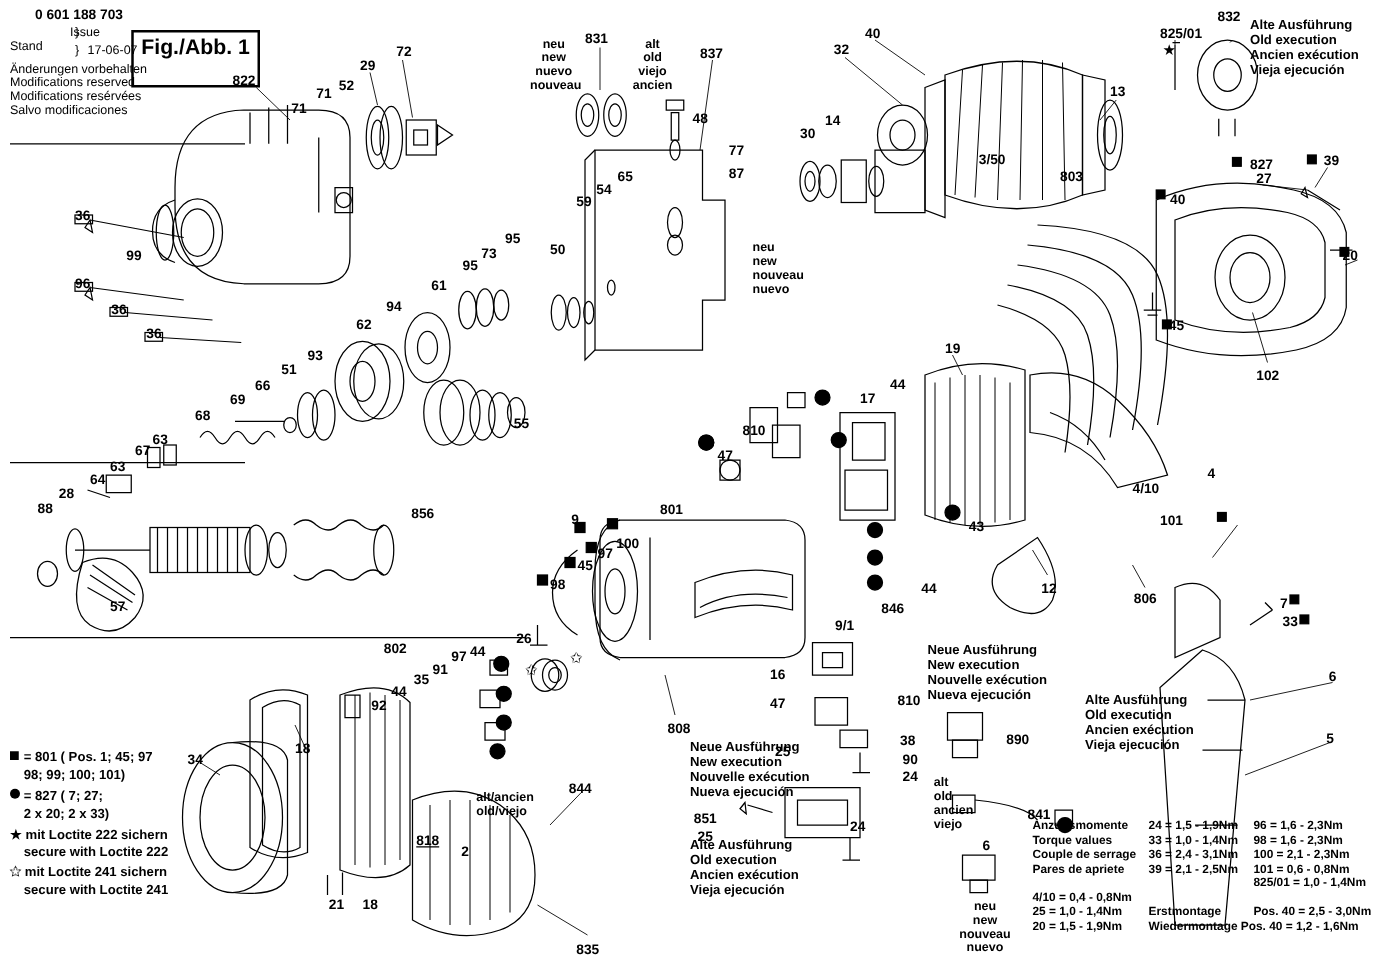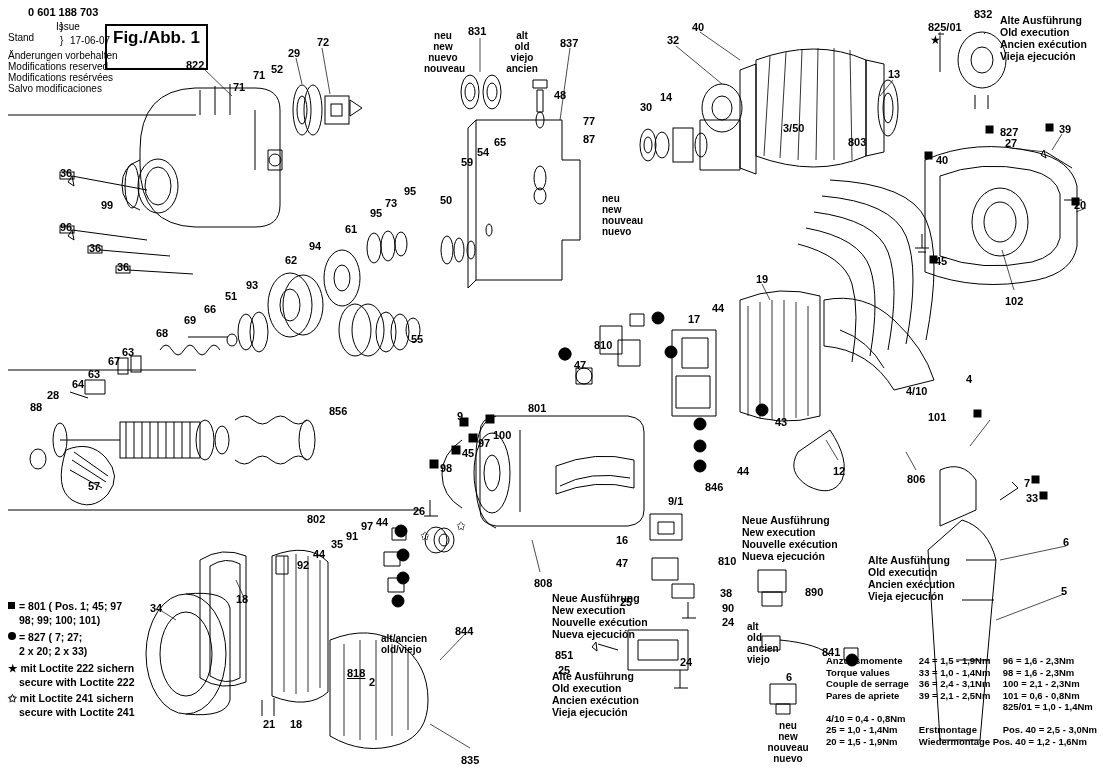--- a/index.html
+++ b/index.html
@@ -545,20 +545,20 @@
       <div class="lbl" style="left: 307px; top: 514px;">802</div>
       <div class="lbl" style="left: 361px; top: 521px;">97</div>
       <div class="lbl" style="left: 376px; top: 517px;">44</div>
       <div class="lbl" style="left: 346px; top: 531px;">91</div>
       <div class="lbl" style="left: 331px; top: 539px;">35</div>
       <div class="lbl" style="left: 313px; top: 549px;">44</div>
       <div class="lbl" style="left: 297px; top: 560px;">92</div>
       <div class="lbl" style="left: 236px; top: 594px;">18</div>
       <div class="lbl" style="left: 150px; top: 603px;">34</div>
       <div class="lbl" style="left: 455px; top: 626px;">844</div>
-      <div class="lbl" style="left: 347px; top: 668px; text-decoration: underline;">818</div>
+      <div class="lbl" style="left: 333px; top: 668px; text-decoration: underline;">818</div>
       <div class="lbl" style="left: 369px; top: 677px;">2</div>
       <div class="lbl" style="left: 263px; top: 719px;">21</div>
       <div class="lbl" style="left: 290px; top: 719px;">18</div>
       <div class="lbl" style="left: 461px; top: 755px;">835</div>
     </div>
 
 </div>
 
 </body></html>

